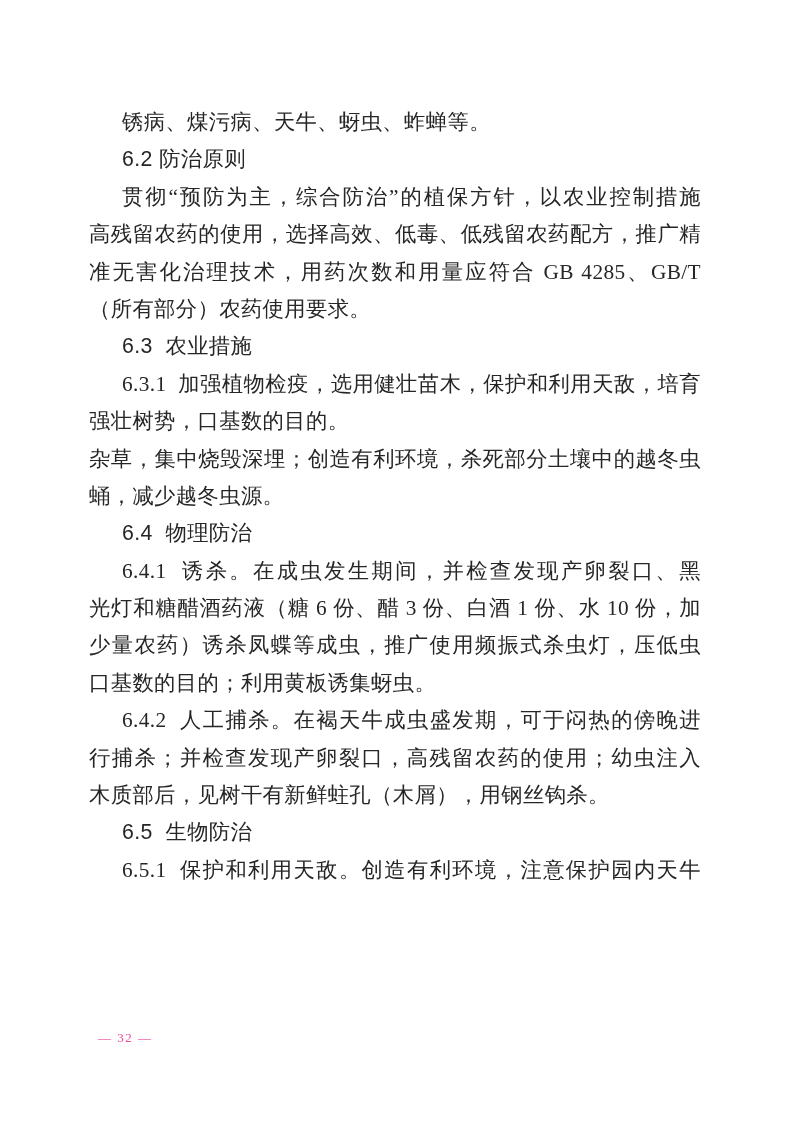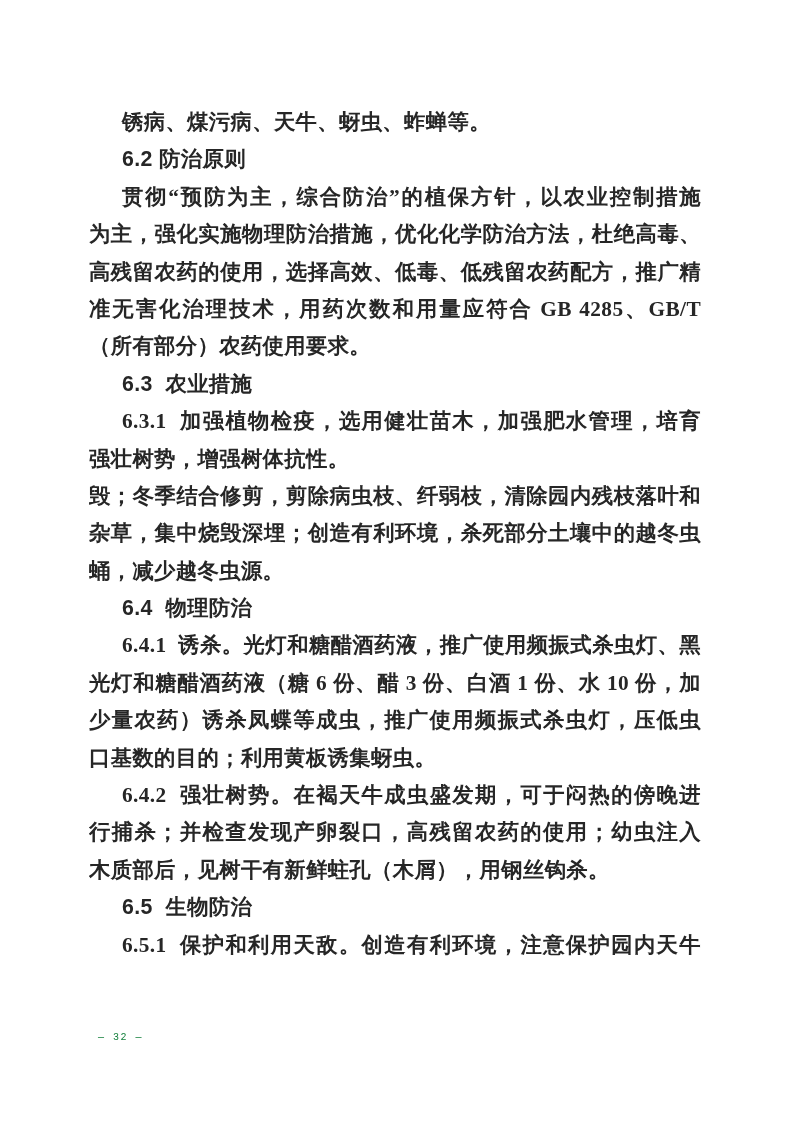--- a/index.html
+++ b/index.html
@@ -24,68 +24,64 @@
   }
   .line {
     font-size: 21.3px;
     height: 37.4px;
     line-height: 37.4px;
     letter-spacing: 0.4px;
     white-space: pre-wrap;
     overflow: hidden;
     text-align: justify;
     text-align-last: left;
-    font-weight: bold;
   }
   .line.fill {
     text-align-last: justify;
   }
   .line.indent {
     text-indent: 33px;
   }
   .line.heading {
-    font-weight: 700;
+    font-weight: 400;
     font-family: "Liberation Sans", "DejaVu Sans", sans-serif;
   }
   .footer {
     position: absolute;
     left: 98px;
     top: 1028px;
-    font-size: 10px;
+    font-size: 13px;
     line-height: 20px;
     letter-spacing: 1.5px;
     white-space: pre;
-    color: #15803d;
-    font-family: Liberation Mono, monospace;
+    color: #ec4899;
   }
 </style>
 </head>
 <body>
 
 <div class="page">
   <div class="doc-body">
 
   <div class="line indent">锈病、煤污病、天牛、蚜虫、蚱蝉等。</div>
       <div class="line indent heading">6.2 防治原则</div>
       <div class="line indent fill">贯彻“预防为主，综合防治”的植保方针，以农业控制措施</div>
-      <div class="line fill">为主，强化实施物理防治措施，优化化学防治方法，杜绝高毒、</div>
       <div class="line fill">高残留农药的使用，选择高效、低毒、低残留农药配方，推广精</div>
       <div class="line fill">准无害化治理技术，用药次数和用量应符合 GB 4285、GB/T 8321</div>
       <div class="line">（所有部分）农药使用要求。</div>
       <div class="line indent heading">6.3  农业措施</div>
-      <div class="line indent fill">6.3.1  加强植物检疫，选用健壮苗木，加强肥水管理，培育</div>
-      <div class="line">强壮树势，增强树体抗性。</div>
-      <div class="line fill">毁；冬季结合修剪，剪除病虫枝、纤弱枝，清除园内残枝落叶和</div>
+      <div class="line indent fill">6.3.1  加强植物检疫，选用健壮苗木，保护和利用天敌，培育</div>
+      <div class="line">强壮树势，口基数的目的。</div>
       <div class="line fill">杂草，集中烧毁深埋；创造有利环境，杀死部分土壤中的越冬虫</div>
       <div class="line">蛹，减少越冬虫源。</div>
       <div class="line indent heading">6.4  物理防治</div>
-      <div class="line indent fill">6.4.1  诱杀。光灯和糖醋酒药液，推广使用频振式杀虫灯、黑</div>
+      <div class="line indent fill">6.4.1  诱杀。在成虫发生期间，并检查发现产卵裂口、黑</div>
       <div class="line fill">光灯和糖醋酒药液（糖 6 份、醋 3 份、白酒 1 份、水 10 份，加</div>
       <div class="line fill">少量农药）诱杀凤蝶等成虫，推广使用频振式杀虫灯，压低虫</div>
       <div class="line">口基数的目的；利用黄板诱集蚜虫。</div>
-      <div class="line indent fill">6.4.2  强壮树势。在褐天牛成虫盛发期，可于闷热的傍晚进</div>
+      <div class="line indent fill">6.4.2  人工捕杀。在褐天牛成虫盛发期，可于闷热的傍晚进</div>
       <div class="line fill">行捕杀；并检查发现产卵裂口，高残留农药的使用；幼虫注入</div>
       <div class="line">木质部后，见树干有新鲜蛀孔（木屑），用钢丝钩杀。</div>
       <div class="line indent heading">6.5  生物防治</div>
       <div class="line indent fill">6.5.1  保护和利用天敌。创造有利环境，注意保护园内天牛</div>
     </div>
   <div class="footer">— 32 —</div>
 </div>
 
 </body></html>

